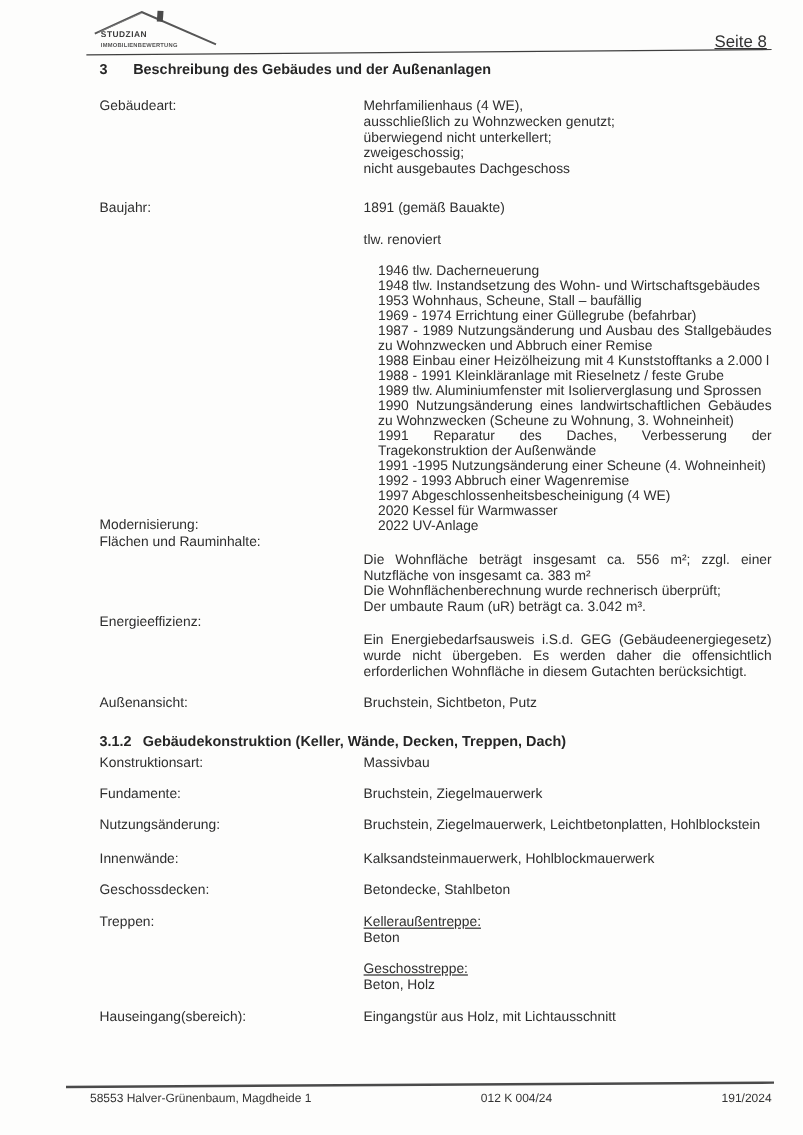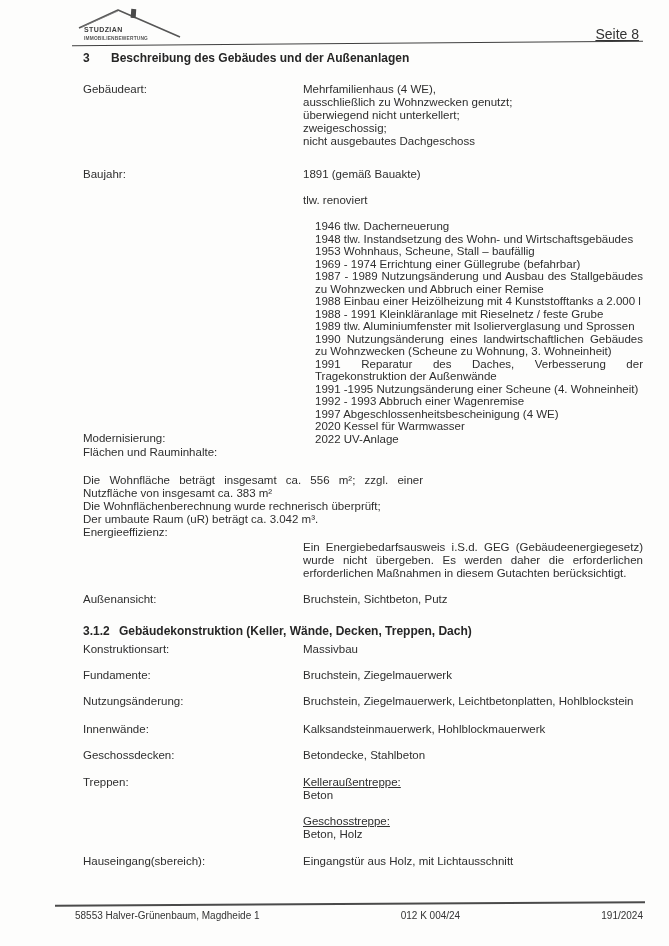--- a/index.html
+++ b/index.html
@@ -52,21 +52,21 @@
   .multiline { white-space: pre-line; }
   .justify { text-align: justify; }
   .history { white-space: pre-line; text-align: justify; line-height: 12.5px; margin-top: 13px; margin-left: 12px; }
   .val-offset { padding-top: 15px; }
   .sub-head { text-decoration: underline; }
   .sub-block2 { margin-top: 13px; }
 
   .mt-gebaeudeart { margin-top: 18px; }
   .mt-baujahr { margin-top: 20px; }
   .mt-modern { margin-top: 13px; align-items: flex-end; }
-  .mt-flaechen { margin-top: 1px; flex-direction: column; }
+  .mt-flaechen { margin-top: 1px; }
   .mt-energie { margin-top: 0px; }
   .mt-aussen { margin-top: 13px; }
   .mt-konstruktion { margin-top: 5px; align-items: center; }
   .mt-13 { margin-top: 13px; }
   .mt-15 { margin-top: 15px; }
   .mt-14 { margin-top: 14px; }
 
   
   .footer { position: absolute; left: 55px; right: 24px; top: 903px; }
   .footer-rule { border-top: 2px solid #4a4a4a; transform: rotate(-0.35deg); }
@@ -146,21 +146,21 @@
       <div class="value val-offset">
         <div class="justify">Die Wohnfläche beträgt insgesamt ca. 556 m²; zzgl. einer Nutzfläche von insgesamt ca. 383 m²</div>
         <div>Die Wohnflächenberechnung wurde rechnerisch überprüft;</div>
         <div>Der umbaute Raum (uR) beträgt ca. 3.042 m³.</div>
       </div>
     </div>
 
     <div class="row mt-energie">
       <div class="label">Energieeffizienz:</div>
       <div class="value val-offset">
-        <div class="justify">Ein Energiebedarfsausweis i.S.d. GEG (Gebäudeenergiegesetz) wurde nicht übergeben. Es werden daher die erforderlichen erforderlichen Maßnahmen in diesem Gutachten berücksichtigt.</div>
+        <div class="justify">Ein Energiebedarfsausweis i.S.d. GEG (Gebäudeenergiegesetz) wurde nicht übergeben. Es werden daher die offensichtlich erforderlichen Wohnfläche in diesem Gutachten berücksichtigt.</div>
       </div>
     </div>
 
     <div class="row mt-aussen">
       <div class="label">Außenansicht:</div>
       <div class="value">Bruchstein, Sichtbeton, Putz</div>
     </div>
 
     <div class="sec sec-312">
       <span class="num num-w2">3.1.2</span>

